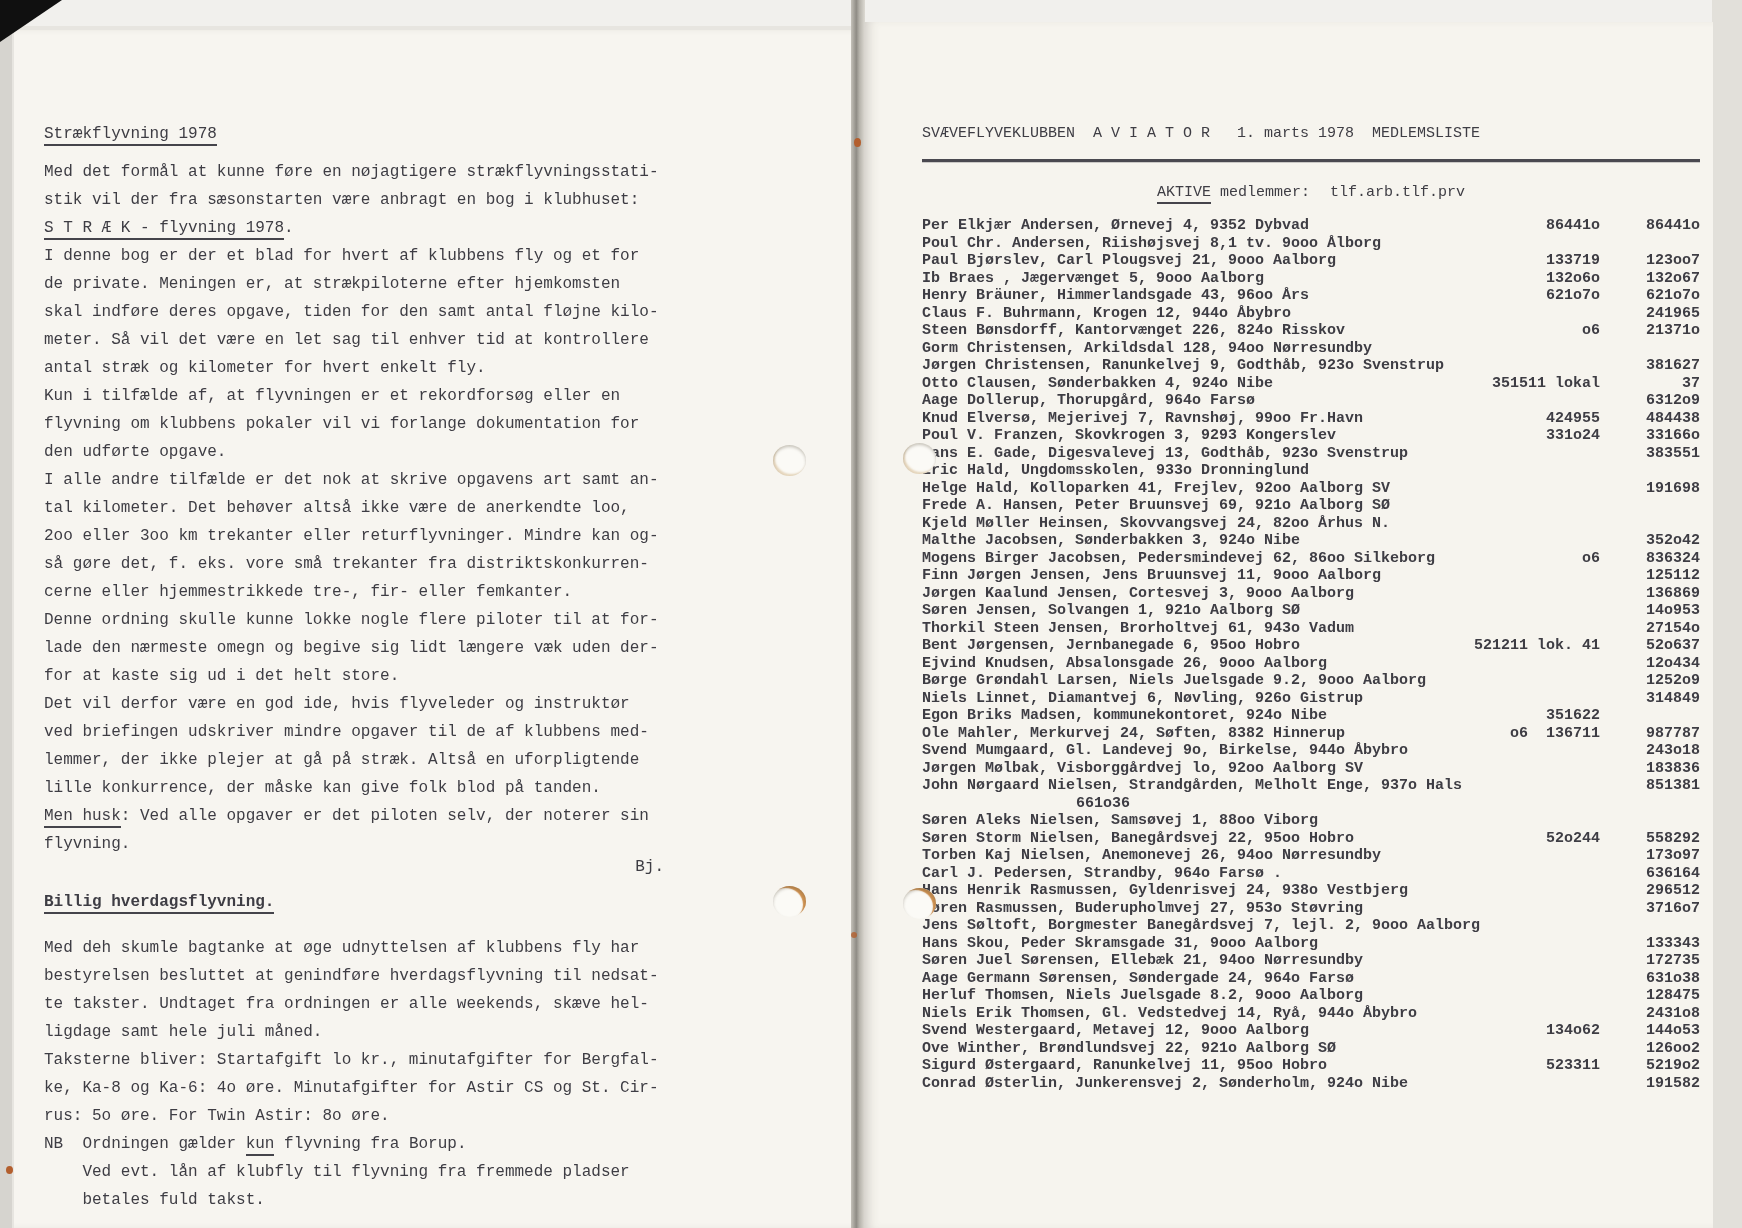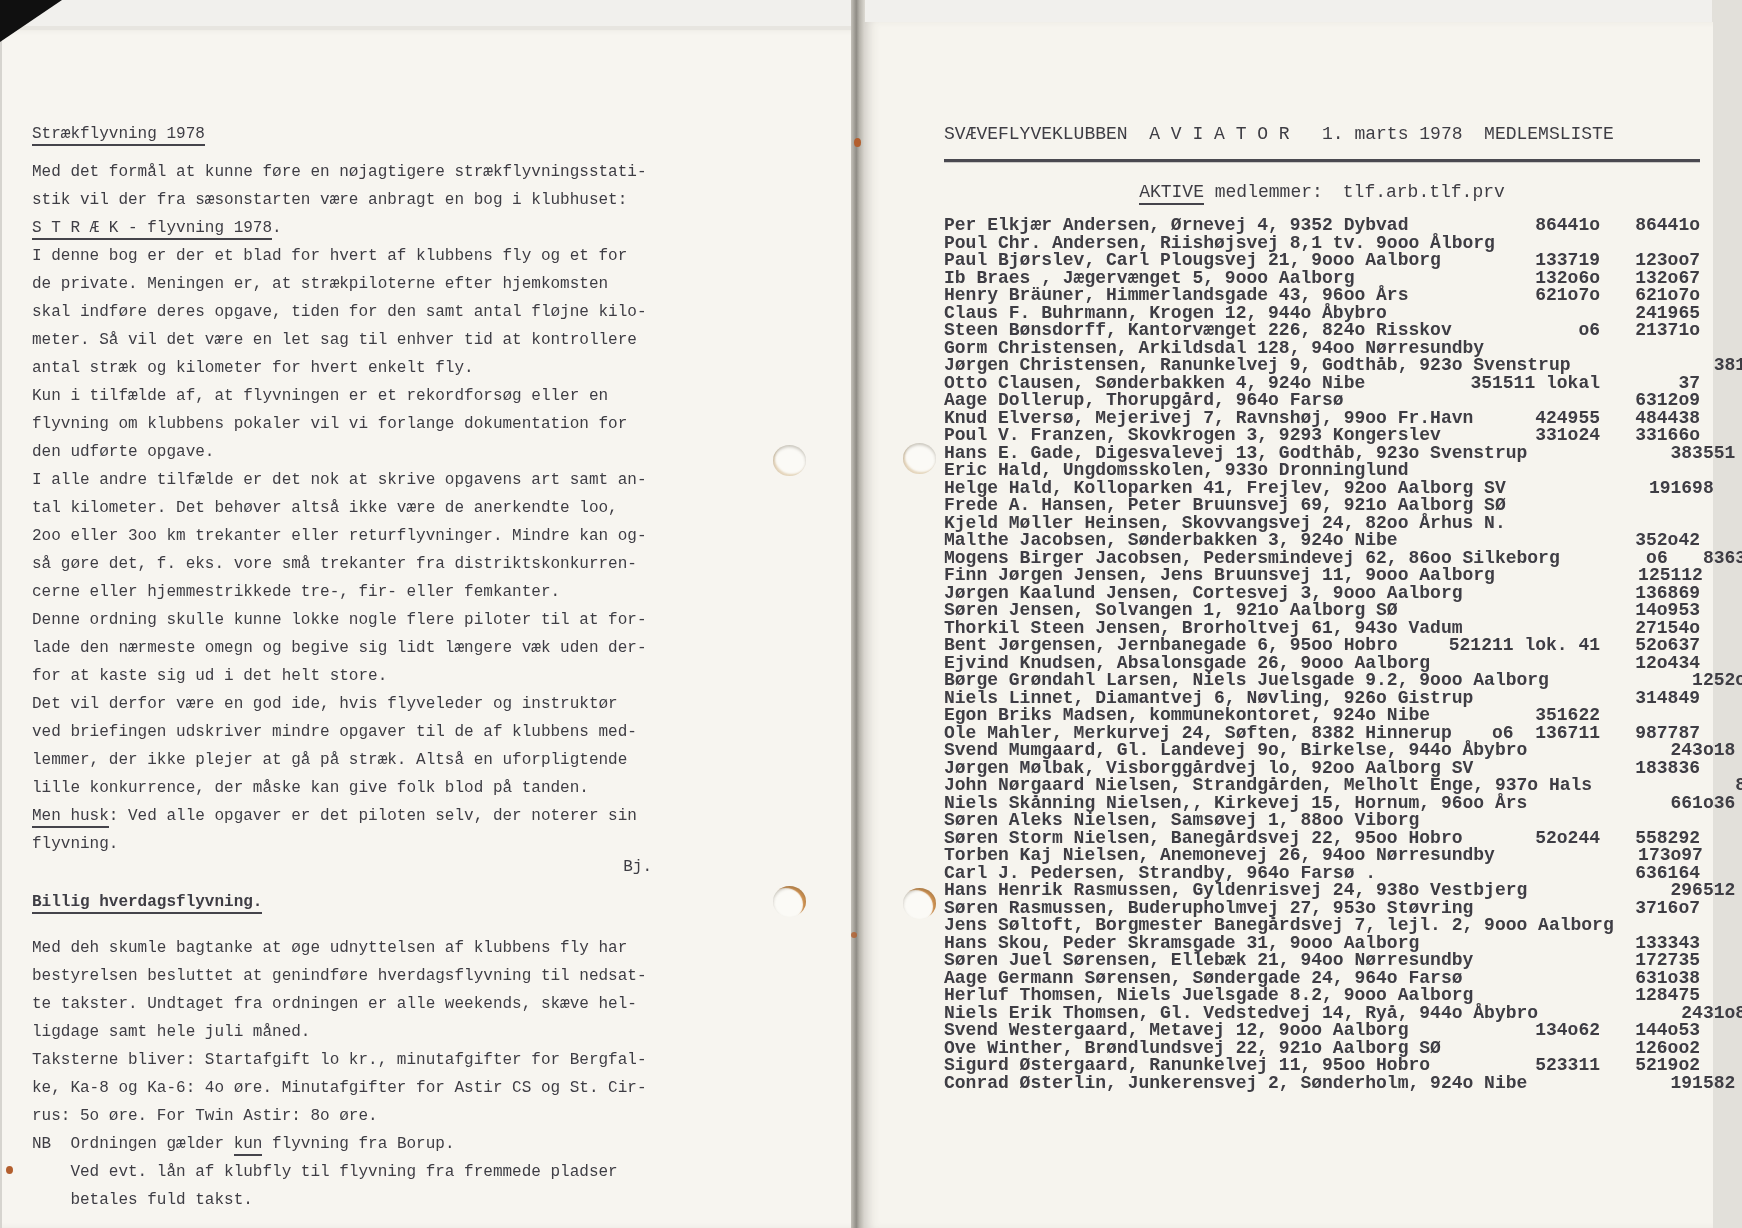--- a/index.html
+++ b/index.html
@@ -2,41 +2,41 @@
 <html><head>
 <meta charset="utf-8">
 <style>
   html,body{margin:0;padding:0;background:#b9b7b2;}
   .scan{position:relative;width:1742px;height:1228px;background:#e7e5e0;overflow:hidden;
         font-family:"Liberation Mono","DejaVu Sans Mono",monospace;color:#3e3d44;}
   .top-strip{position:absolute;left:0;top:0;width:1742px;height:26px;background:#f1f0ed;}
   .left-edge{position:absolute;left:0;top:0;width:12px;height:1228px;background:#d6d4cf;}
   .right-edge{position:absolute;left:1712px;top:0;width:30px;height:1228px;background:#e2e0da;}
   .page{position:absolute;background:#f7f5f0;}
-  .page-left{left:2px;top:30px;width:914px;height:1198px;
+  .page-left{left:14px;top:30px;width:914px;height:1198px;
              box-shadow:inset -8px 0 10px -5px rgba(70,65,55,.28);}
   .page-right{left:864px;top:22px;width:849px;height:1206px;background:#f6f4ee;
              box-shadow:inset 10px 0 12px -7px rgba(70,65,55,.25);}
   .gutter{position:absolute;left:851px;top:0;width:14px;height:1228px;
           background:linear-gradient(90deg,#c4c1b9 0%,#8f8c85 38%,#b5b2aa 60%,#dddad3 100%);}
   .corner-wedge{position:absolute;left:0;top:0;width:62px;height:42px;background:#101010;
           clip-path:polygon(0 0,100% 0,0 100%);}
   .hole{position:absolute;width:33px;height:31px;border-radius:50%;background:#fbfaf6;
         box-shadow:inset 0 2px 3px rgba(90,80,60,.30), inset 2px -2px 2px rgba(205,170,120,.45);}
   .hole.rusty{box-shadow:inset 0 2px 3px rgba(90,80,60,.30), inset -4px 3px 1px -1px #cf9150;}
   .rust-dot{position:absolute;border-radius:50%;background:#b35f2e;}
   
   .left-content{padding:90px 0 0 30px;width:648px;font-size:16px;line-height:28px;}
   .h-line{white-space:pre;margin-bottom:10px;}
   .line{white-space:pre;}
   .u{border-bottom:2px solid #45444b;padding-bottom:1px;}
   .byline{text-align:right;padding-right:28px;line-height:18px;white-space:pre;}
   .h2-line{white-space:pre;margin-top:12px;margin-bottom:18px;font-weight:bold;}
   
-  .right-content{padding:104px 13px 0 80px;font-size:18px;}
+  .right-content{padding:104px 13px 0 58px;font-size:15px;}
   .r-title{white-space:pre;line-height:16px;}
   .r-rule{height:3px;background:#4a4950;margin-top:17px;margin-bottom:22px;
           box-shadow:0 1px 0 rgba(74,73,80,.25);}
   .r-listheader{display:flex;justify-content:center;line-height:17px;white-space:pre;gap:20px;}
   #member-list{margin-top:16px;font-weight:bold;}
   .row{display:flex;line-height:17.5px;white-space:pre;}
   .row .mtext{flex:1 1 auto;white-space:pre;overflow:visible;}
   .row .arb{flex:0 0 108px;text-align:right;white-space:pre;}
   .row .prv{flex:0 0 100px;text-align:right;white-space:pre;}
 </style>
@@ -128,21 +128,21 @@
           <div class="row"><span class="mtext">Thorkil Steen Jensen, Brorholtvej 61, 943o Vadum</span><span class="arb"></span><span class="prv">27154o</span></div>
           <div class="row"><span class="mtext">Bent Jørgensen, Jernbanegade 6, 95oo Hobro</span><span class="arb">521211 lok. 41</span><span class="prv">52o637</span></div>
           <div class="row"><span class="mtext">Ejvind Knudsen, Absalonsgade 26, 9ooo Aalborg</span><span class="arb"></span><span class="prv">12o434</span></div>
           <div class="row"><span class="mtext">Børge Grøndahl Larsen, Niels Juelsgade 9.2, 9ooo Aalborg</span><span class="arb"></span><span class="prv">1252o9</span></div>
           <div class="row"><span class="mtext">Niels Linnet, Diamantvej 6, Nøvling, 926o Gistrup</span><span class="arb"></span><span class="prv">314849</span></div>
           <div class="row"><span class="mtext">Egon Briks Madsen, kommunekontoret, 924o Nibe</span><span class="arb">351622</span><span class="prv"></span></div>
           <div class="row"><span class="mtext">Ole Mahler, Merkurvej 24, Søften, 8382 Hinnerup</span><span class="arb">o6  136711</span><span class="prv">987787</span></div>
           <div class="row"><span class="mtext">Svend Mumgaard, Gl. Landevej 9o, Birkelse, 944o Åbybro</span><span class="arb"></span><span class="prv">243o18</span></div>
           <div class="row"><span class="mtext">Jørgen Mølbak, Visborggårdvej lo, 92oo Aalborg SV</span><span class="arb"></span><span class="prv">183836</span></div>
           <div class="row"><span class="mtext">John Nørgaard Nielsen, Strandgården, Melholt Enge, 937o Hals</span><span class="arb"></span><span class="prv">851381</span></div>
-          <div class="row"><span class="mtext">Niels Skånning Nielsen,, Kirkevej 15, Hornum, 96oo Års</span><span class="arb"></span><span class="prv">661o36</span></div>
+          <div class="row"><span class="arb"></span><span class="prv">661o36</span></div>
           <div class="row"><span class="mtext">Søren Aleks Nielsen, Samsøvej 1, 88oo Viborg</span><span class="arb"></span><span class="prv"></span></div>
           <div class="row"><span class="mtext">Søren Storm Nielsen, Banegårdsvej 22, 95oo Hobro</span><span class="arb">52o244</span><span class="prv">558292</span></div>
           <div class="row"><span class="mtext">Torben Kaj Nielsen, Anemonevej 26, 94oo Nørresundby</span><span class="arb"></span><span class="prv">173o97</span></div>
           <div class="row"><span class="mtext">Carl J. Pedersen, Strandby, 964o Farsø .</span><span class="arb"></span><span class="prv">636164</span></div>
           <div class="row"><span class="mtext">Hans Henrik Rasmussen, Gyldenrisvej 24, 938o Vestbjerg</span><span class="arb"></span><span class="prv">296512</span></div>
           <div class="row"><span class="mtext">Søren Rasmussen, Buderupholmvej 27, 953o Støvring</span><span class="arb"></span><span class="prv">3716o7</span></div>
           <div class="row"><span class="mtext">Jens Søltoft, Borgmester Banegårdsvej 7, lejl. 2, 9ooo Aalborg</span><span class="arb"></span><span class="prv"></span></div>
           <div class="row"><span class="mtext">Hans Skou, Peder Skramsgade 31, 9ooo Aalborg</span><span class="arb"></span><span class="prv">133343</span></div>
           <div class="row"><span class="mtext">Søren Juel Sørensen, Ellebæk 21, 94oo Nørresundby</span><span class="arb"></span><span class="prv">172735</span></div>
           <div class="row"><span class="mtext">Aage Germann Sørensen, Søndergade 24, 964o Farsø</span><span class="arb"></span><span class="prv">631o38</span></div>

